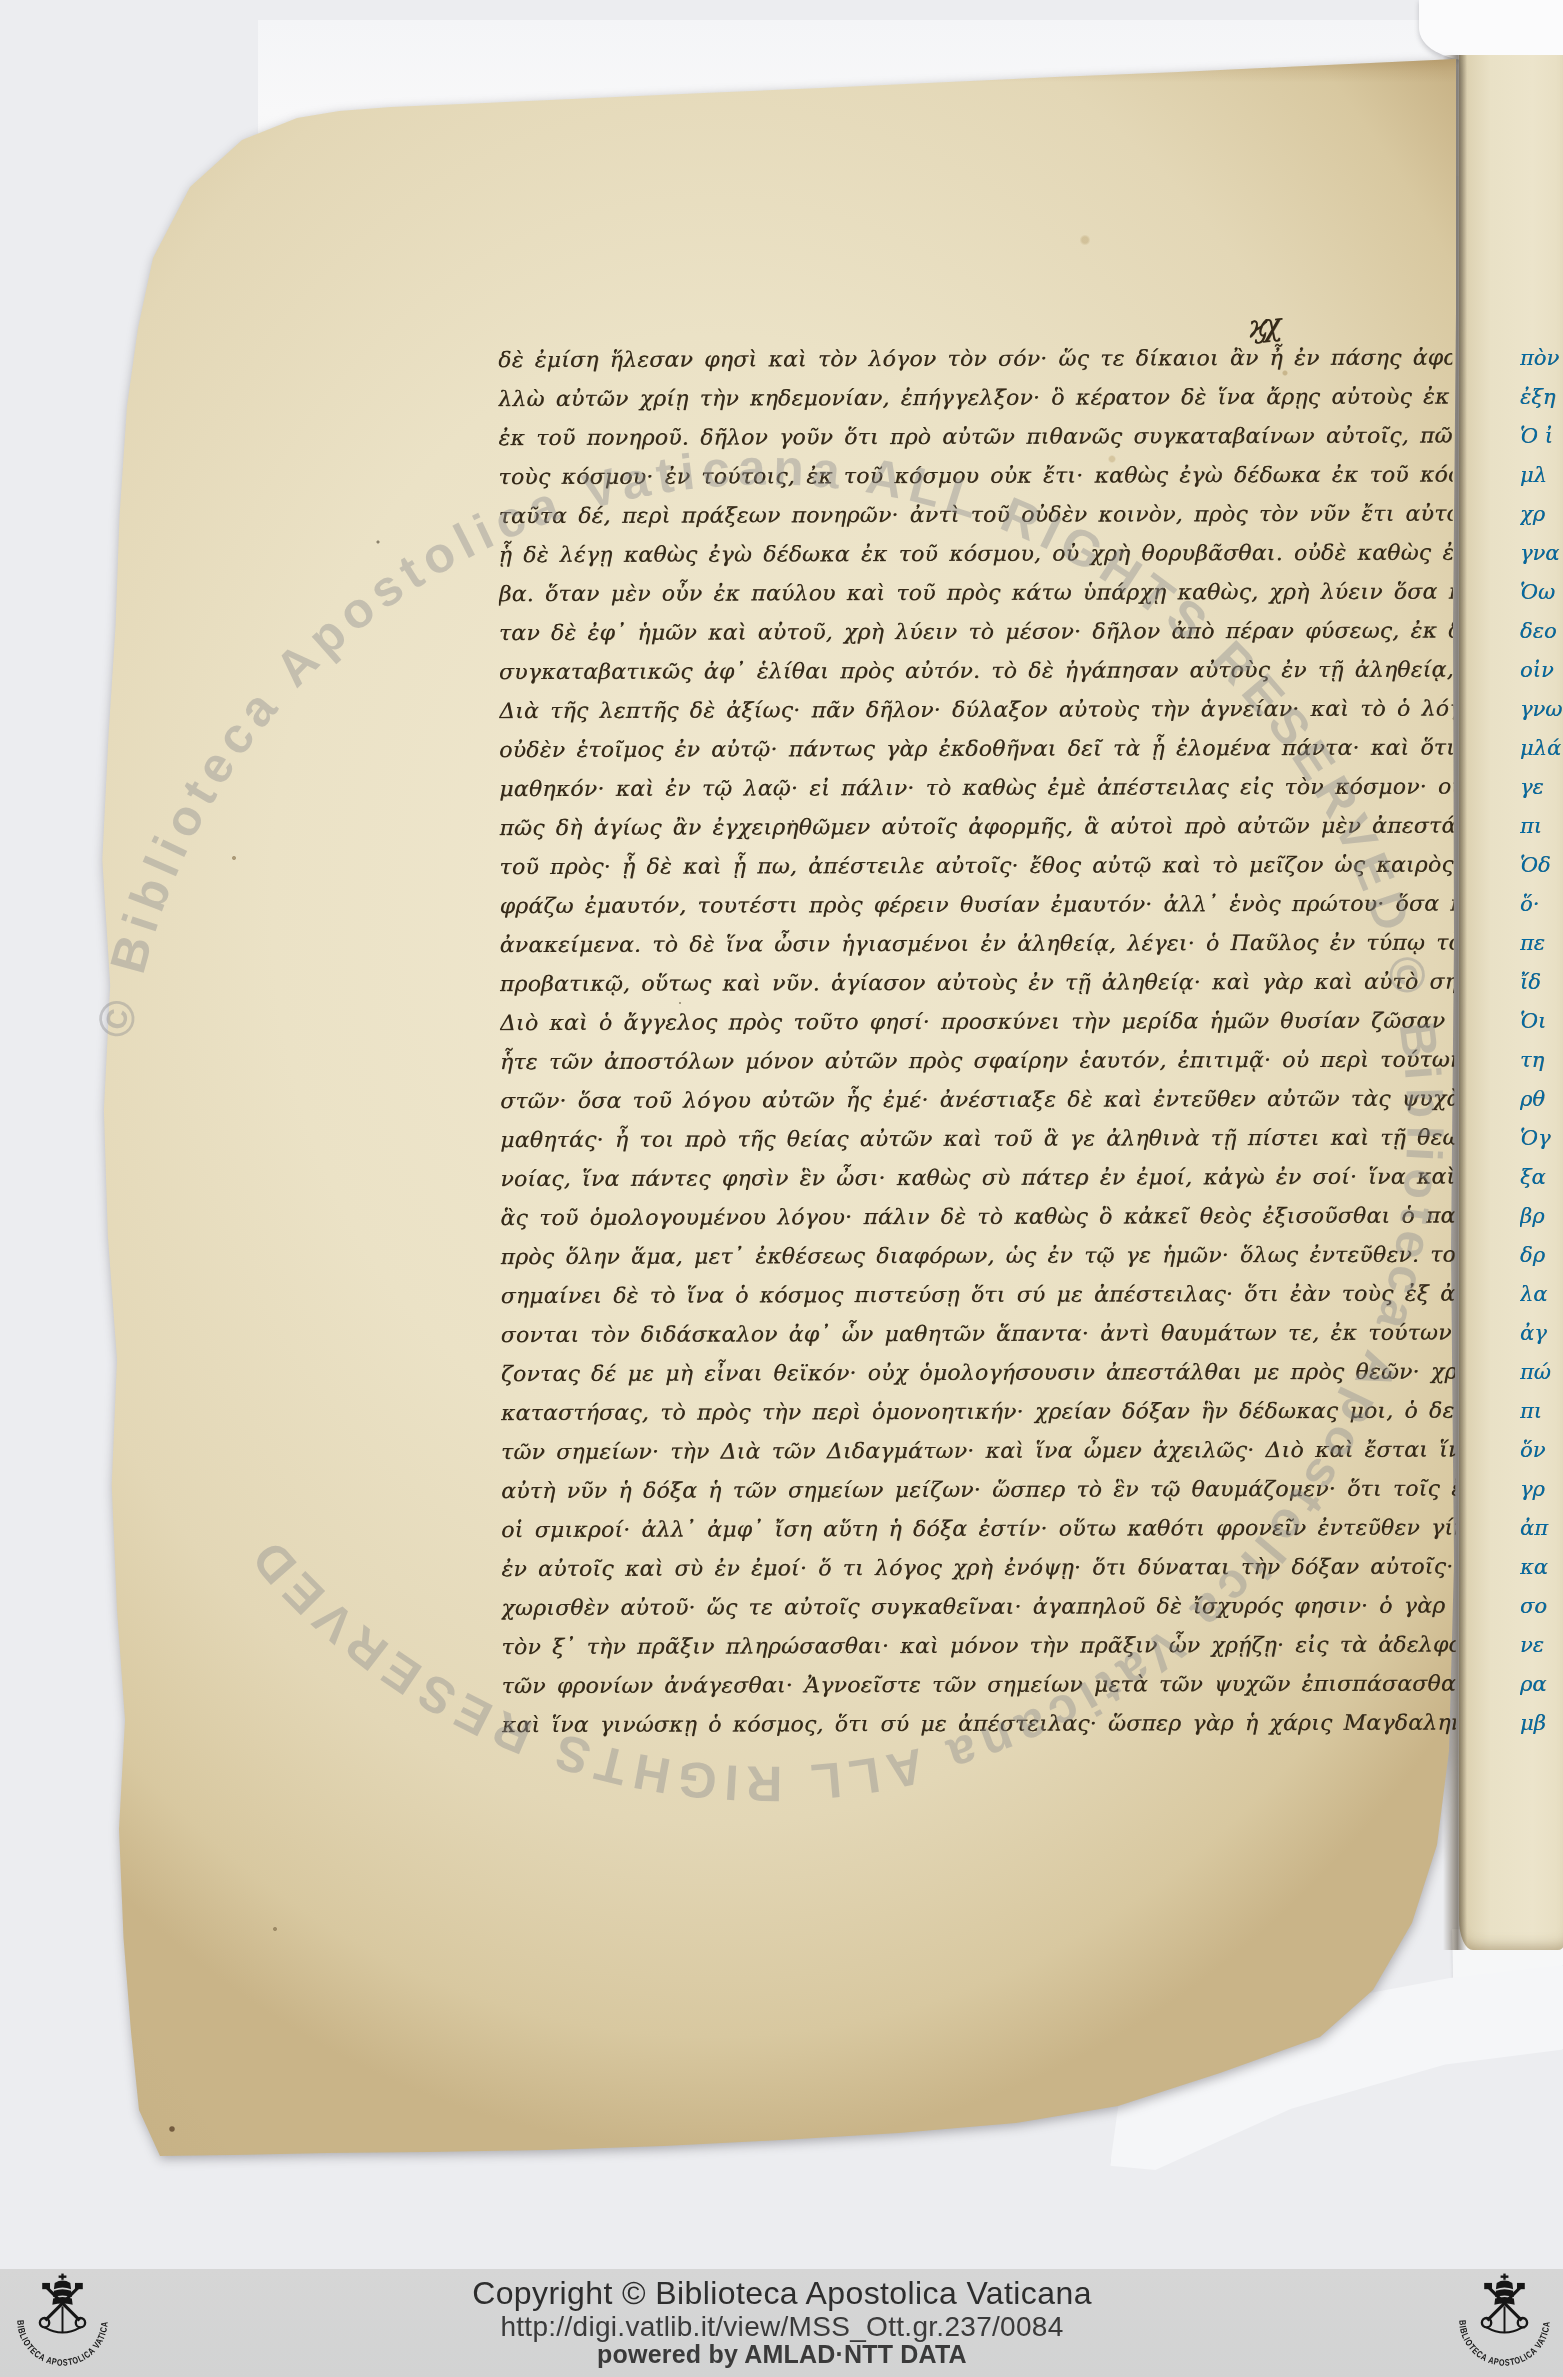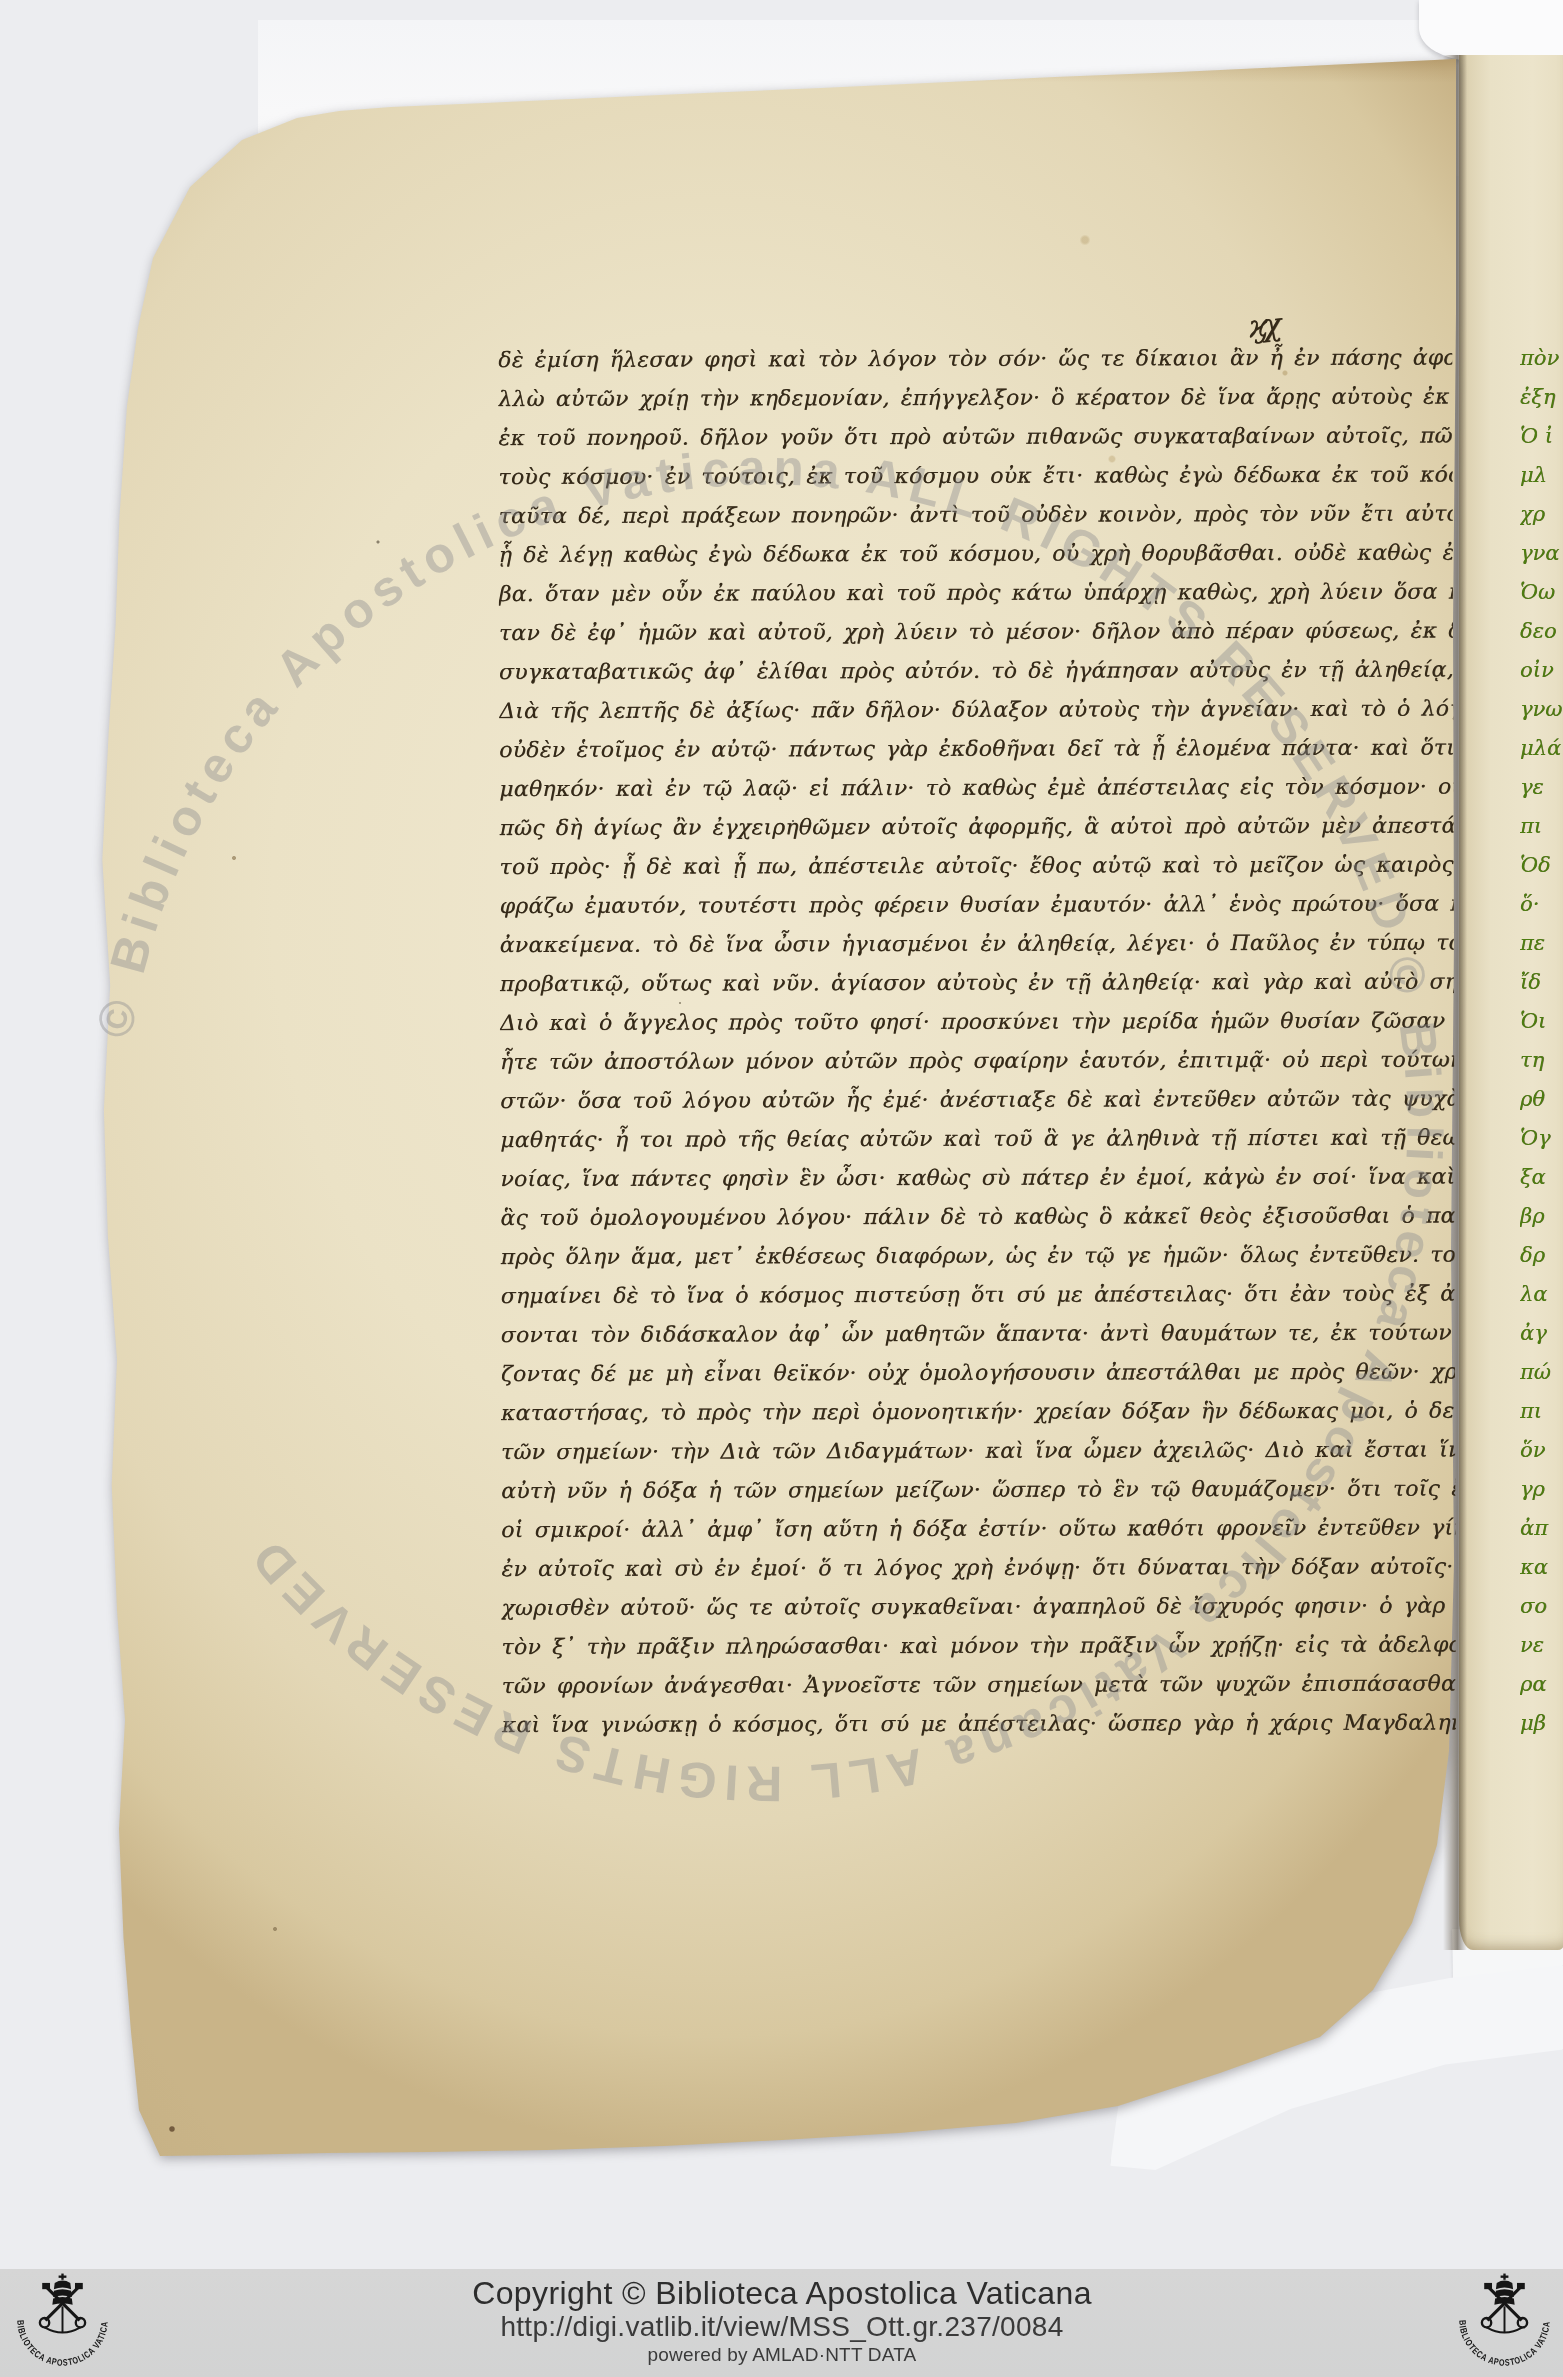--- a/index.html
+++ b/index.html
@@ -55,38 +55,38 @@
 
   
   .ms-block{position:absolute;left:500px;top:339px;width:954px;
             transform:rotate(-0.15deg);}
   .ms-line{height:39px;width:954px;overflow:hidden;white-space:nowrap;
            font:italic 22px/39px "DejaVu Serif",serif;color:#342918;
            letter-spacing:0.2px;word-spacing:3.9px;
            text-shadow:0.3px 0.2px 0.4px rgba(52,41,24,.65);transform:scaleY(.97);}
   .frag-block{position:absolute;left:1520px;top:339px;width:44px;}
   .frag-line{height:39px;width:44px;overflow:hidden;white-space:nowrap;
-             font:italic 21px/39px "DejaVu Serif",serif;color:#4d7c0f;
+             font:italic 21px/39px "DejaVu Serif",serif;color:#0369a1;
              text-shadow:0.3px 0.2px 0.4px rgba(52,41,24,.6);}
   .quire-mark{position:absolute;left:1248px;top:310px;
               font:italic 31px/31px "DejaVu Serif",serif;color:#342918;
               letter-spacing:-4.7px;transform:rotate(-6deg);text-shadow:0.4px 0.3px 0.5px rgba(52,41,24,.7);}
 
   
   .wm-svg{position:absolute;left:0;top:0;pointer-events:none;}
   .wm-text{font-family:"Liberation Sans",sans-serif;font-weight:bold;font-size:64px;
            letter-spacing:9px;fill:#8c8c8e;opacity:.40;}
 
   
   .footer{position:absolute;left:0;top:2269px;width:1564px;height:109px;
           background:linear-gradient(180deg,#d6d6d6 0%,#d2d3d3 100%);
           display:flex;flex-direction:column;align-items:center;}
   .f-copyright{margin-top:5.5px;font-size:32px;line-height:36px;color:#2d2d2d;letter-spacing:0.4px;}
   .f-url{font-size:28px;line-height:31px;color:#3a3a3a;letter-spacing:0.3px;}
-  .f-powered{font-size:19px;line-height:25px;color:#3a3a3a;letter-spacing:0.2px;}
+  .f-powered{font-size:25px;line-height:25px;color:#3a3a3a;letter-spacing:0.2px;font-weight:bold;}
   .logo{position:absolute;top:2272px;width:103px;height:103px;}
   .logo.left{left:11px;}
   .logo.right{left:1453px;}
   .logo-arc-text{font-family:"Liberation Sans",sans-serif;font-size:12px;font-weight:bold;
                  letter-spacing:1.2px;fill:#161616;}
 </style>
 </head>
 <body>
 
 <div id="stage">

